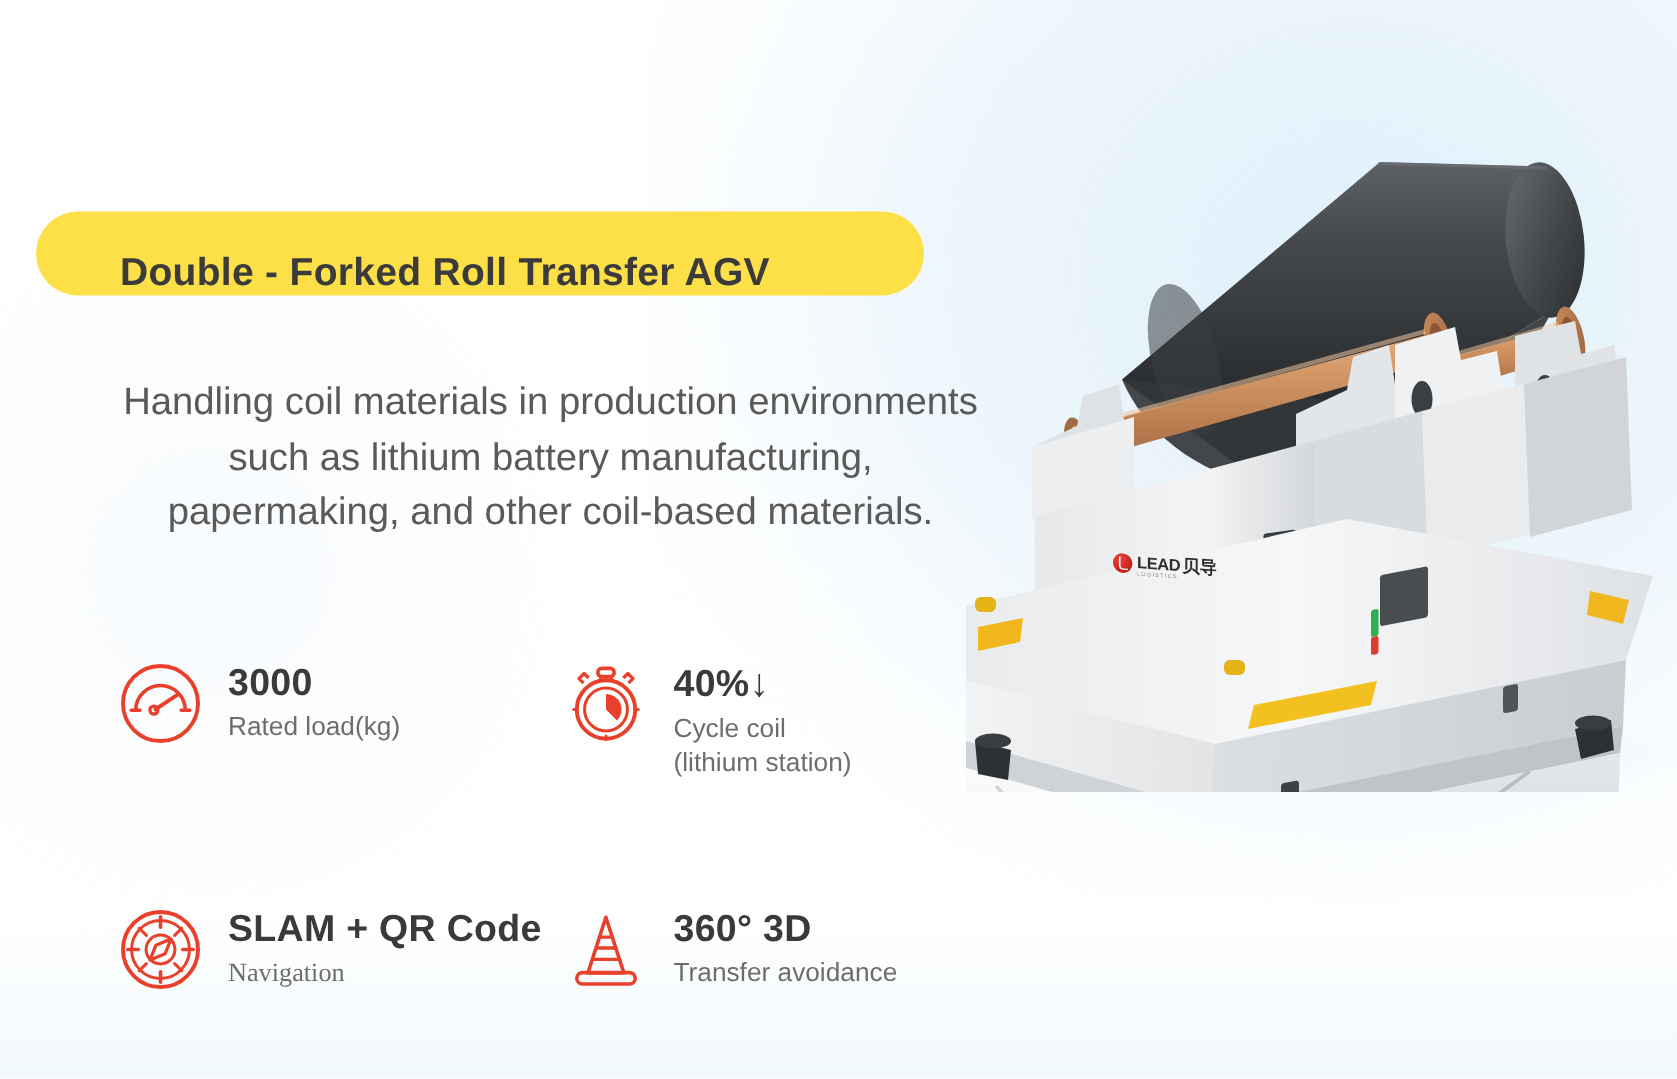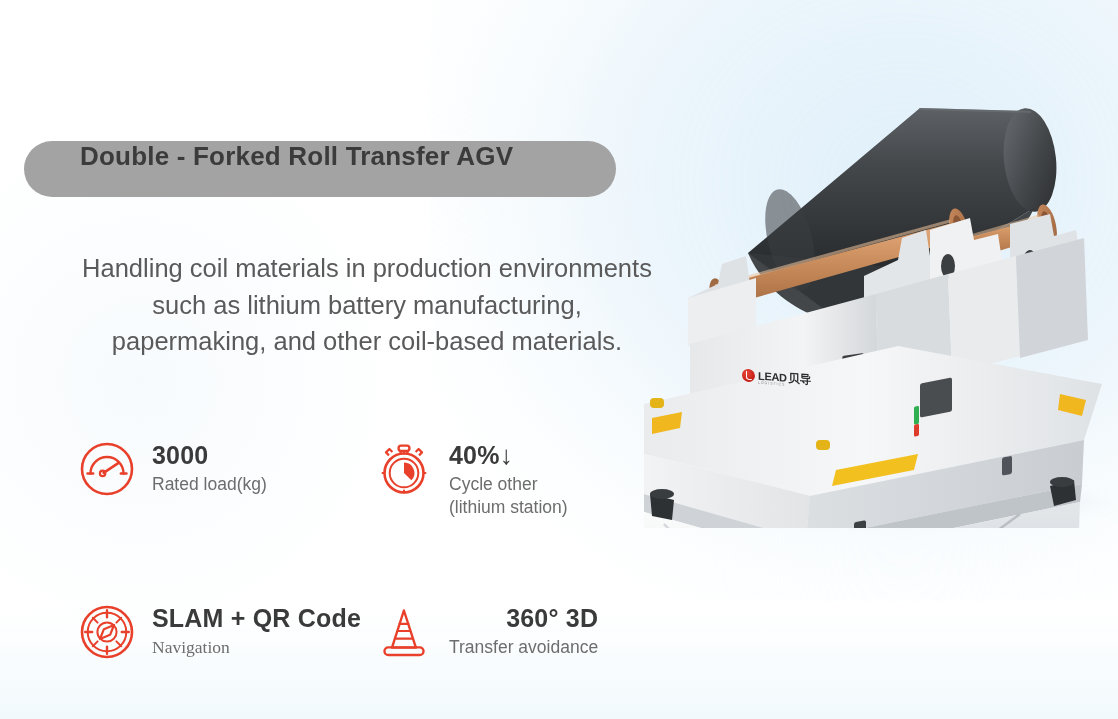--- a/index.html
+++ b/index.html
@@ -27,22 +27,22 @@
     background:linear-gradient(to top,rgba(228,243,250,.75),rgba(255,255,255,0));
   }
   .bg-wash-left{
     position:absolute;left:-120px;top:120px;width:520px;height:520px;
     background:radial-gradient(ellipse at center,rgba(246,250,253,.9) 0%,rgba(255,255,255,0) 70%);
   }
 
   
   .title-pill{
     position:absolute;left:24px;top:141px;width:592px;height:56px;
-    background:#a3a3a3;border-radius:28px;
-    display:flex;align-items:flex-start;
+    background:#fde047;border-radius:28px;
+    display:flex;align-items:flex-end;
   }
   .title-text{
     margin-left:56px;
     font-size:26px;font-weight:bold;color:#3b3b3b;
     letter-spacing:.2px;white-space:nowrap;
   }
 
   
   .desc{
     position:absolute;left:79px;top:250px;width:576px;
@@ -145,21 +145,21 @@
             <rect x="23.6" y="5.6" width="10.8" height="5.4" rx="2.4" fill="none" stroke="#e8402a" stroke-width="2.4"></rect>
             <path d="M25.6 11 L25.6 14.6 M32.4 11 L32.4 14.6" stroke="#e8402a" stroke-width="2.4"></path>
             <path d="M14.0 15.4 L11.0 12.4 L14.4 9.0 L17.4 12.0" fill="none" stroke="#e8402a" stroke-width="2.2" stroke-linejoin="round"></path>
             <path d="M44.0 15.4 L47.0 12.4 L43.6 9.0 L40.6 12.0" fill="none" stroke="#e8402a" stroke-width="2.2" stroke-linejoin="round"></path>
             <path d="M29 33 L29 22.6 A10.4 10.4 0 0 1 36.35 40.35 Z" fill="#e8402a"></path>
             <path d="M29 11.6 L29 13.6 M29 52.6 L29 50.6 M50.5 33 L48.5 33 M7.5 33 L9.5 33" stroke="#e8402a" stroke-width="2" stroke-linecap="round"></path>
           </svg>
         </span>
         <span class="spec-txt">
           <span class="spec-value" style="display: block;"><span>40%</span><span class="arrow">↓</span></span>
-          <span class="spec-label" style="display: block;">Cycle other</span>
+          <span class="spec-label" style="display: block;">Cycle coil</span>
           <span class="spec-label2" style="display: block;">(lithium station)</span>
         </span>
       </div>
 
     </div>
 
     <div class="spec-row r2">
 
       <div class="spec-item col1">
         <span class="spec-icon">
@@ -180,21 +180,21 @@
 
       <div class="spec-item col2">
         <span class="spec-icon">
           <svg viewBox="0 0 58 58" xmlns="http://www.w3.org/2000/svg">
             <path d="M28.9 7.5 L40.9 44.6 L17.0 44.6 Z" fill="none" stroke="#e8402a" stroke-width="2.4" stroke-linejoin="round"></path>
             <path d="M24.6 20.8 L33.3 20.8 M22.7 28.0 L35.2 28.0 M20.8 35.6 L37.2 35.6" stroke="#e8402a" stroke-width="2.2" stroke-linecap="round"></path>
             <rect x="9.5" y="44.4" width="39" height="7.6" rx="3.8" fill="none" stroke="#e8402a" stroke-width="2.4"></rect>
           </svg>
         </span>
         <span class="spec-txt">
-          <span class="spec-value" style="display: block; text-align: right;">360° 3D</span>
+          <span class="spec-value" style="display: block;">360° 3D</span>
           <span class="spec-label" style="display: block;">Transfer avoidance</span>
         </span>
       </div>
 
     </div>
   </div>
 
   <div class="agv-shadow"></div>
   <div class="agv">
     <svg width="488" height="440" viewBox="0 0 488 440" xmlns="http://www.w3.org/2000/svg">

